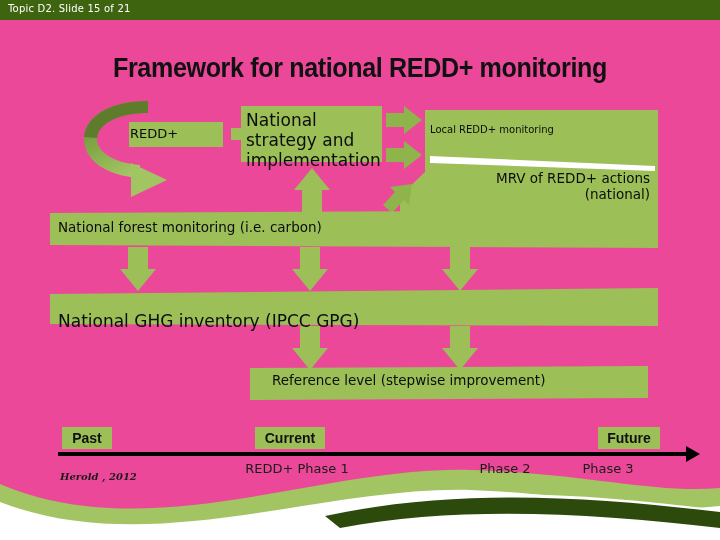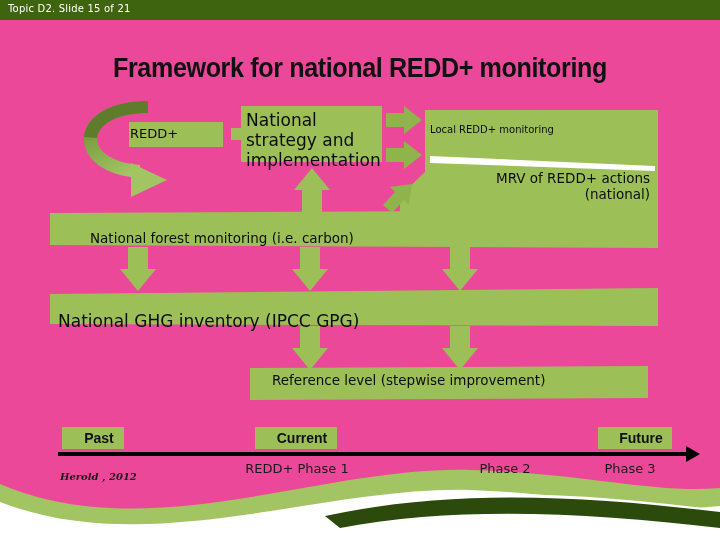--- a/index.html
+++ b/index.html
@@ -86,23 +86,22 @@
     left: 430px; top: 124px;
     font-size: 10px;
   }
   #mrv-label {
     left: 400px; top: 171px;
     width: 250px;
     text-align: right;
     font-size: 13.5px;
   }
   #nfm-label {
-    left: 58px; top: 231px;
+    left: 58px; top: 220px;
     font-size: 13.5px;
-    margin-left: 32px;
   }
   #ghg-label {
     left: 58px; top: 311px;
     font-size: 17px;
   }
   #rl-label {
     left: 272px; top: 373px;
     font-size: 13.5px;
   }
 
@@ -110,21 +109,20 @@
   .tl-chip {
     position: absolute;
     background: #9CBF58;
     color: #111111;
     font-family: "Liberation Sans", sans-serif;
     font-weight: bold;
     font-size: 14px;
     text-align: center;
     line-height: 22px;
     height: 22px;
-    padding-left: 12px;
   }
   #chip-past    { left: 62px;  top: 427px; width: 50px; }
   #chip-current { left: 255px; top: 427px; width: 70px; }
   #chip-future  { left: 598px; top: 427px; width: 62px; }
 
   #timeline-line {
     position: absolute;
     left: 58px; top: 452px;
     width: 630px; height: 4px;
     background: #000000;
@@ -142,21 +140,21 @@
     position: absolute;
     top: 461px;
     font-family: "DejaVu Sans", sans-serif;
     font-size: 13px;
     color: #1a1a1a;
     text-align: center;
     white-space: nowrap;
   }
   #phase-1 { left: 212px; width: 170px; }
   #phase-2 { left: 440px; width: 130px; }
-  #phase-3 { left: 565px; width: 130px; }
+  #phase-3 { left: 543px; width: 130px; }
 
   #citation {
     position: absolute;
     left: 60px; top: 471px;
     font-family: "DejaVu Serif", serif;
     font-style: italic;
     font-weight: bold;
     font-size: 10px;
     color: #1a1a1a;
     white-space: nowrap;

